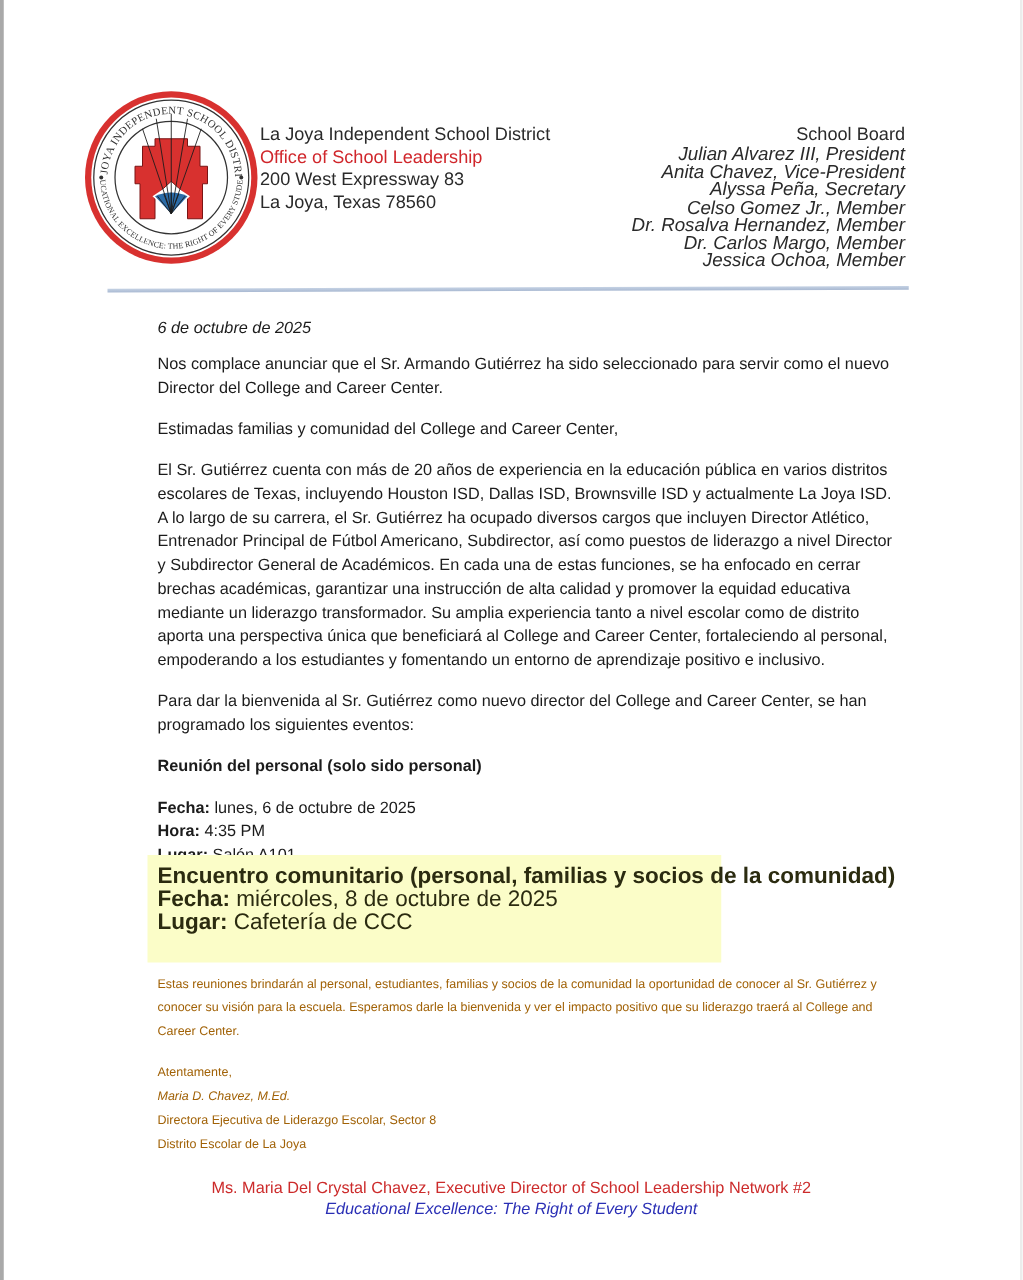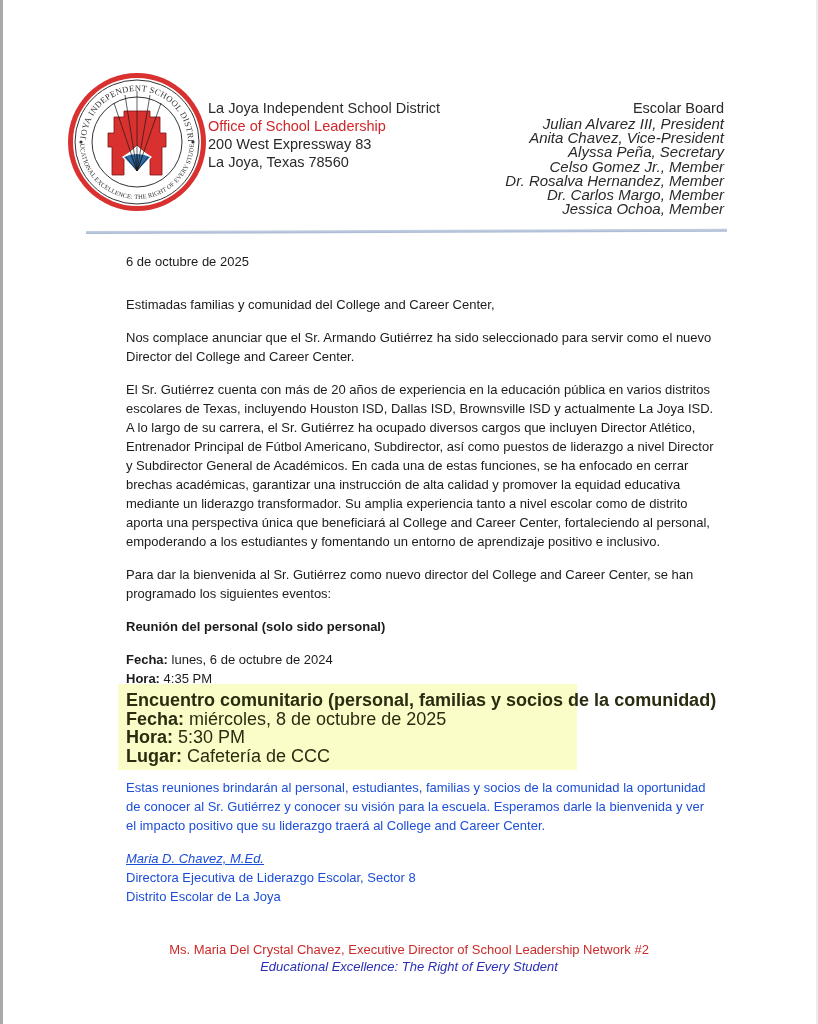--- a/index.html
+++ b/index.html
@@ -75,21 +75,21 @@
     .letter {
       position: absolute;
       left: 126px;
       top: 252px;
       width: 590px;
       font-size: 13px;
       line-height: 19px;
       color: #1b1b1b;
     }
     .letter p { margin: 0 0 14px 0; }
-    .letter .date { margin-bottom: 24px; }
+    .letter .date { margin-bottom: 10px; font-style: italic; }
     .letter b { font-weight: bold; }
     .event-title { font-weight: bold; margin-bottom: 14px; }
     .event-lines { margin-bottom: 12px; }
     .highlight {
       position: absolute;
       left: 118px;
       top: 684px;
       width: 459px;
       height: 86px;
       background: #fbfdc8;
@@ -100,26 +100,26 @@
       top: 691px;
       font-size: 18px;
       line-height: 18.5px;
       color: #2b2b10;
     }
     .closing {
       position: absolute;
       left: 126px;
       top: 778px;
       width: 590px;
-      font-size: 13px;
+      font-size: 10px;
       line-height: 19px;
-      color: #1d4ed8;
+      color: #a16207;
     }
     .closing p { margin: 0 0 14px 0; }
-    .sig-name { font-style: italic; text-decoration: underline; }
+    .sig-name { font-style: italic; }
     
     .footer {
       position: absolute;
       left: 0;
       top: 941px;
       width: 818px;
       text-align: center;
       font-size: 13px;
       line-height: 17px;
     }
@@ -171,76 +171,73 @@
 </div>
 
 <div class="district">
   <div>La Joya Independent School District</div>
   <div class="office">Office of School Leadership</div>
   <div>200 West Expressway 83</div>
   <div>La Joya, Texas 78560</div>
 </div>
 
 <div class="board">
-  <div class="board-title">Escolar Board</div>
+  <div class="board-title">School Board</div>
   <div class="member">Julian Alvarez III, President</div>
   <div class="member">Anita Chavez, Vice-President</div>
   <div class="member">Alyssa Peña, Secretary</div>
   <div class="member">Celso Gomez Jr., Member</div>
   <div class="member">Dr. Rosalva Hernandez, Member</div>
   <div class="member">Dr. Carlos Margo, Member</div>
   <div class="member">Jessica Ochoa, Member</div>
 </div>
 
 <div class="rule"></div>
 
 <div class="letter">
   <p class="date">6 de octubre de 2025</p>
+  <p>Nos complace anunciar que el Sr. Armando Gutiérrez ha sido seleccionado para servir como el nuevo Director del College and Career Center.</p>
   <p>Estimadas familias y comunidad del College and Career Center,</p>
-  <p>Nos complace anunciar que el Sr. Armando Gutiérrez ha sido seleccionado para servir como el nuevo Director del College and Career Center.</p>
   <p>El Sr. Gutiérrez cuenta con más de 20 años de experiencia en la educación pública en varios distritos escolares de Texas, incluyendo Houston ISD, Dallas ISD, Brownsville ISD y actualmente La Joya ISD. A lo largo de su carrera, el Sr. Gutiérrez ha ocupado diversos cargos que incluyen Director Atlético, Entrenador Principal de Fútbol Americano, Subdirector, así como puestos de liderazgo a nivel Director y Subdirector General de Académicos. En cada una de estas funciones, se ha enfocado en cerrar brechas académicas, garantizar una instrucción de alta calidad y promover la equidad educativa mediante un liderazgo transformador. Su amplia experiencia tanto a nivel escolar como de distrito aporta una perspectiva única que beneficiará al College and Career Center, fortaleciendo al personal, empoderando a los estudiantes y fomentando un entorno de aprendizaje positivo e inclusivo.</p>
   <p>Para dar la bienvenida al Sr. Gutiérrez como nuevo director del College and Career Center, se han programado los siguientes eventos:</p>
 
   <div class="event-title">Reunión del personal (solo sido personal)</div>
   <div class="event-lines">
     <div>
       <b>Fecha:</b>
-      <span>lunes, 6 de octubre de 2024</span>
+      <span>lunes, 6 de octubre de 2025</span>
     </div>
     <div>
       <b>Hora:</b>
       <span>4:35 PM</span>
     </div>
     <div>
       <b>Lugar:</b>
       <span>Salón A101</span>
     </div>
   </div>
 </div>
 
 <div class="highlight"></div>
 <div class="highlight-text">
   <div style="font-weight:bold">Encuentro comunitario (personal, familias y socios de la comunidad)</div>
   <div>
     <b>Fecha:</b>
     <span>miércoles, 8 de octubre de 2025</span>
   </div>
   <div>
-    <b>Hora:</b>
-    <span>5:30 PM</span>
-  </div>
-  <div>
     <b>Lugar:</b>
     <span>Cafetería de CCC</span>
   </div>
 </div>
 
 <div class="closing">
   <p>Estas reuniones brindarán al personal, estudiantes, familias y socios de la comunidad la oportunidad de conocer al Sr. Gutiérrez y conocer su visión para la escuela. Esperamos darle la bienvenida y ver el impacto positivo que su liderazgo traerá al College and Career Center.</p>
   <div>
+    <div>Atentamente,</div>
     <div class="sig-name">Maria D. Chavez, M.Ed.</div>
     <div>Directora Ejecutiva de Liderazgo Escolar, Sector 8</div>
     <div>Distrito Escolar de La Joya</div>
   </div>
 </div>
 
 <div class="footer">
   <div class="footer-name">Ms. Maria Del Crystal Chavez, Executive Director of School Leadership Network #2</div>
   <div class="footer-motto">Educational Excellence: The Right of Every Student</div>
 </div>

